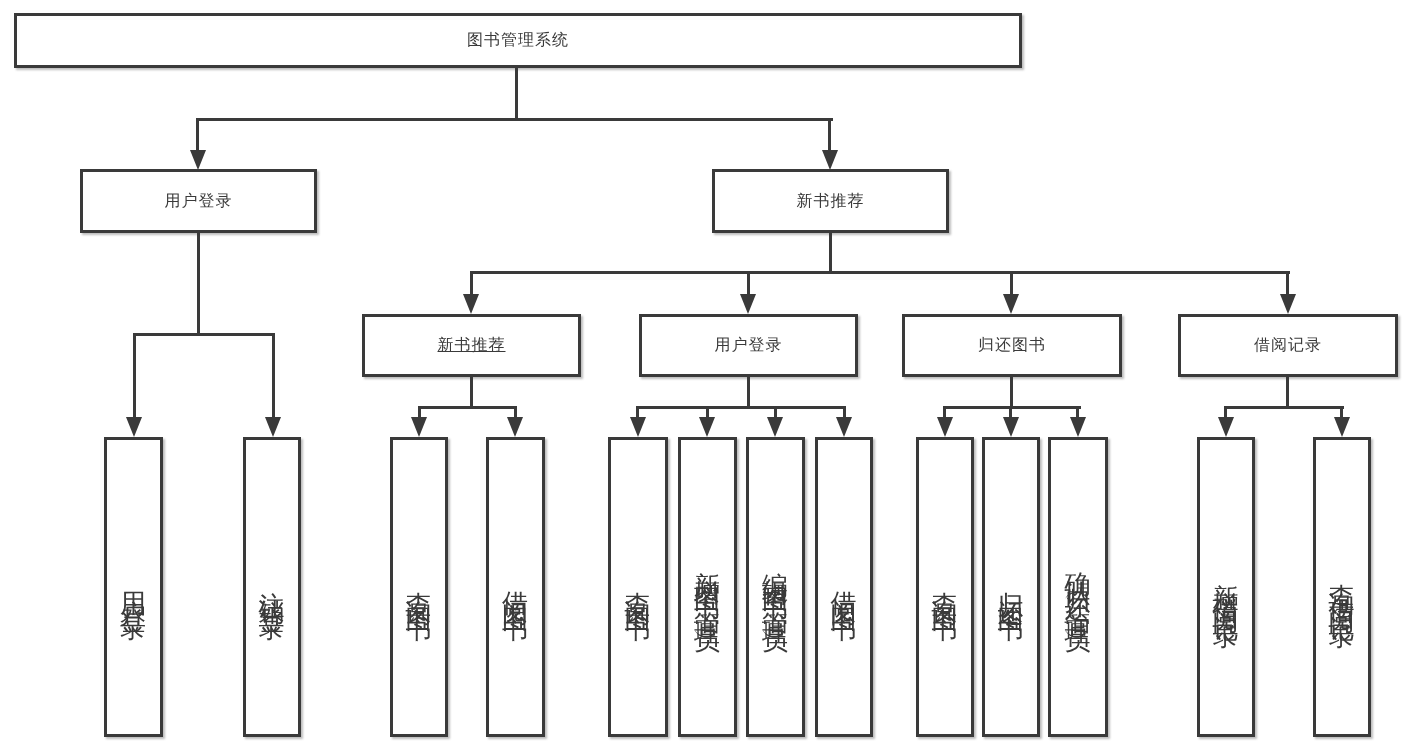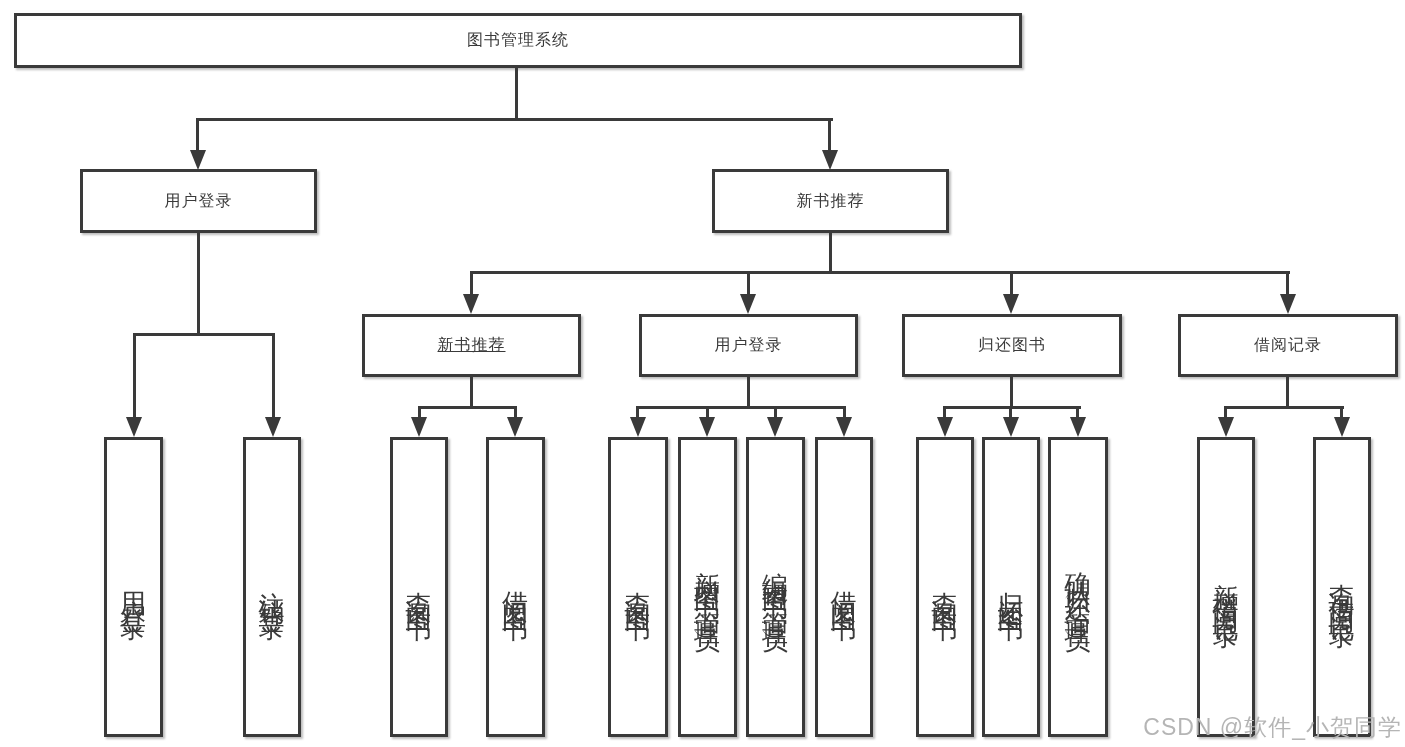--- a/index.html
+++ b/index.html
@@ -165,15 +165,14 @@
   <div class="ar" style="left:1003px;top:417px;"></div>
   <div class="ar" style="left:1070px;top:417px;"></div>
 
   <div class="vl" style="left:1286px;top:377px;height:31px;"></div>
   <div class="hl" style="left:1224px;top:406px;width:120px;"></div>
   <div class="vl" style="left:1224px;top:406px;height:16px;"></div>
   <div class="vl" style="left:1340px;top:406px;height:16px;"></div>
   <div class="ar" style="left:1218px;top:417px;"></div>
   <div class="ar" style="left:1334px;top:417px;"></div>
 
-  <div class="wm">CSDN @软件_小贺同学</div>
 
 </div>
 
 </body></html>

